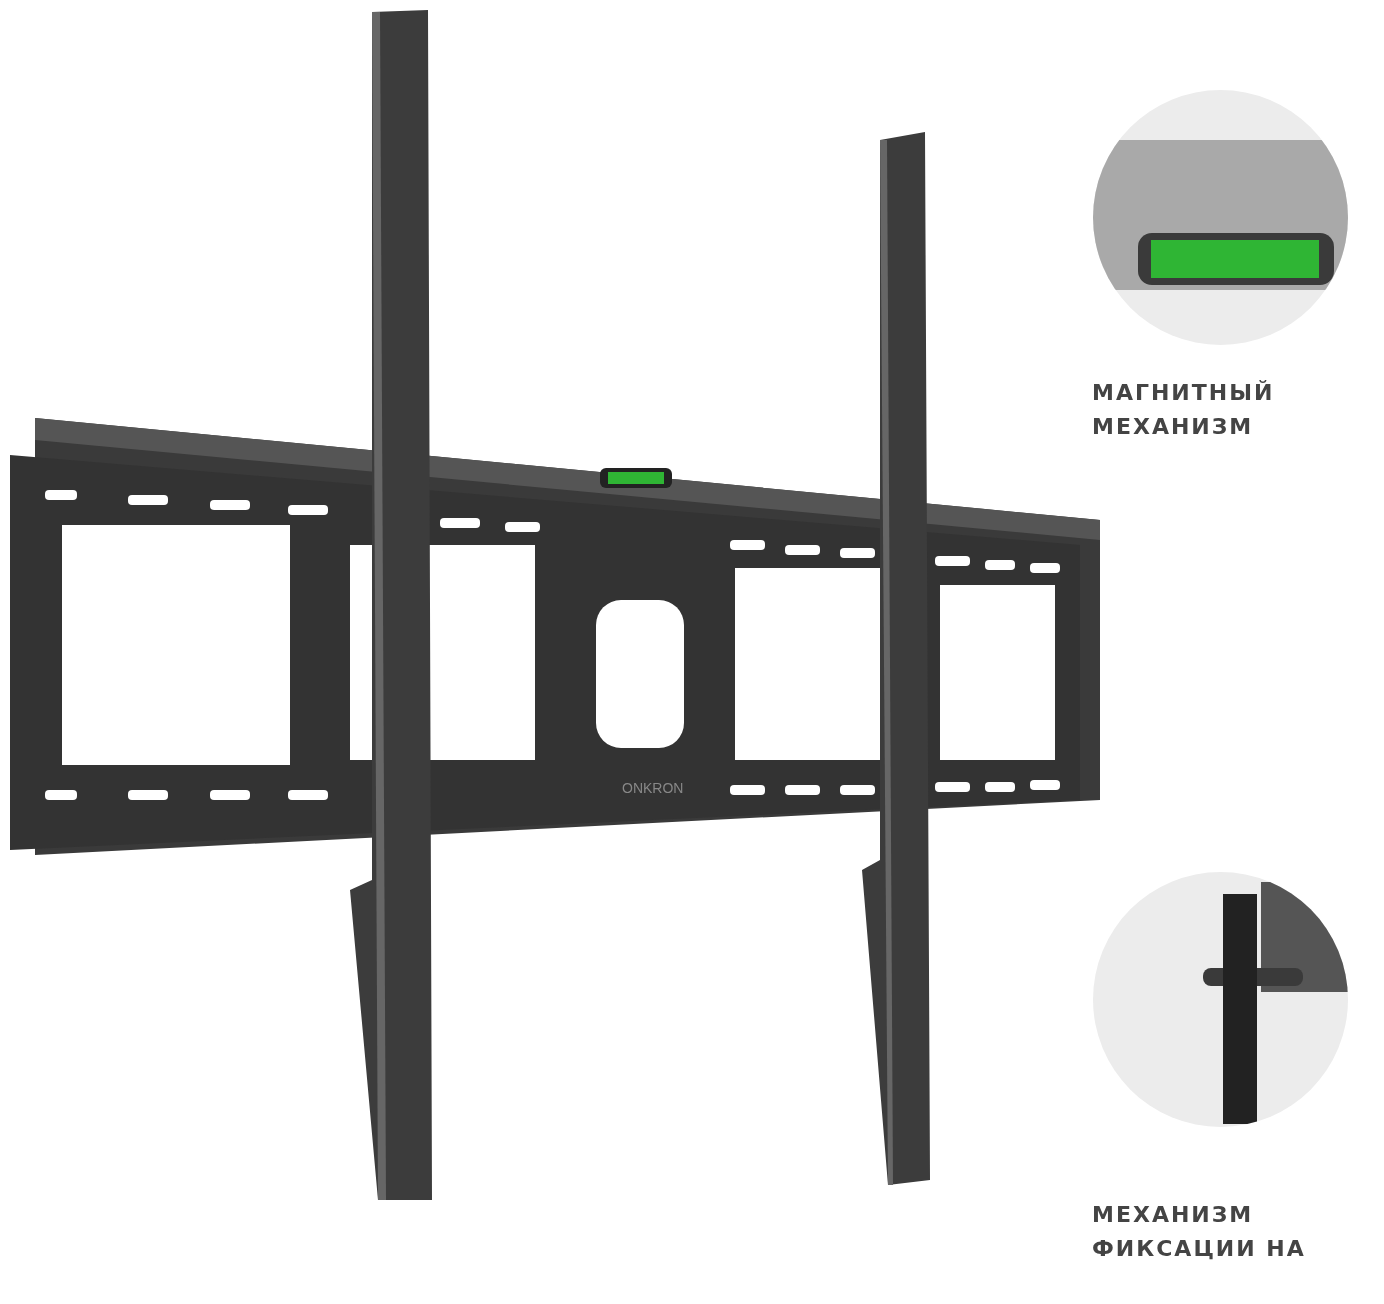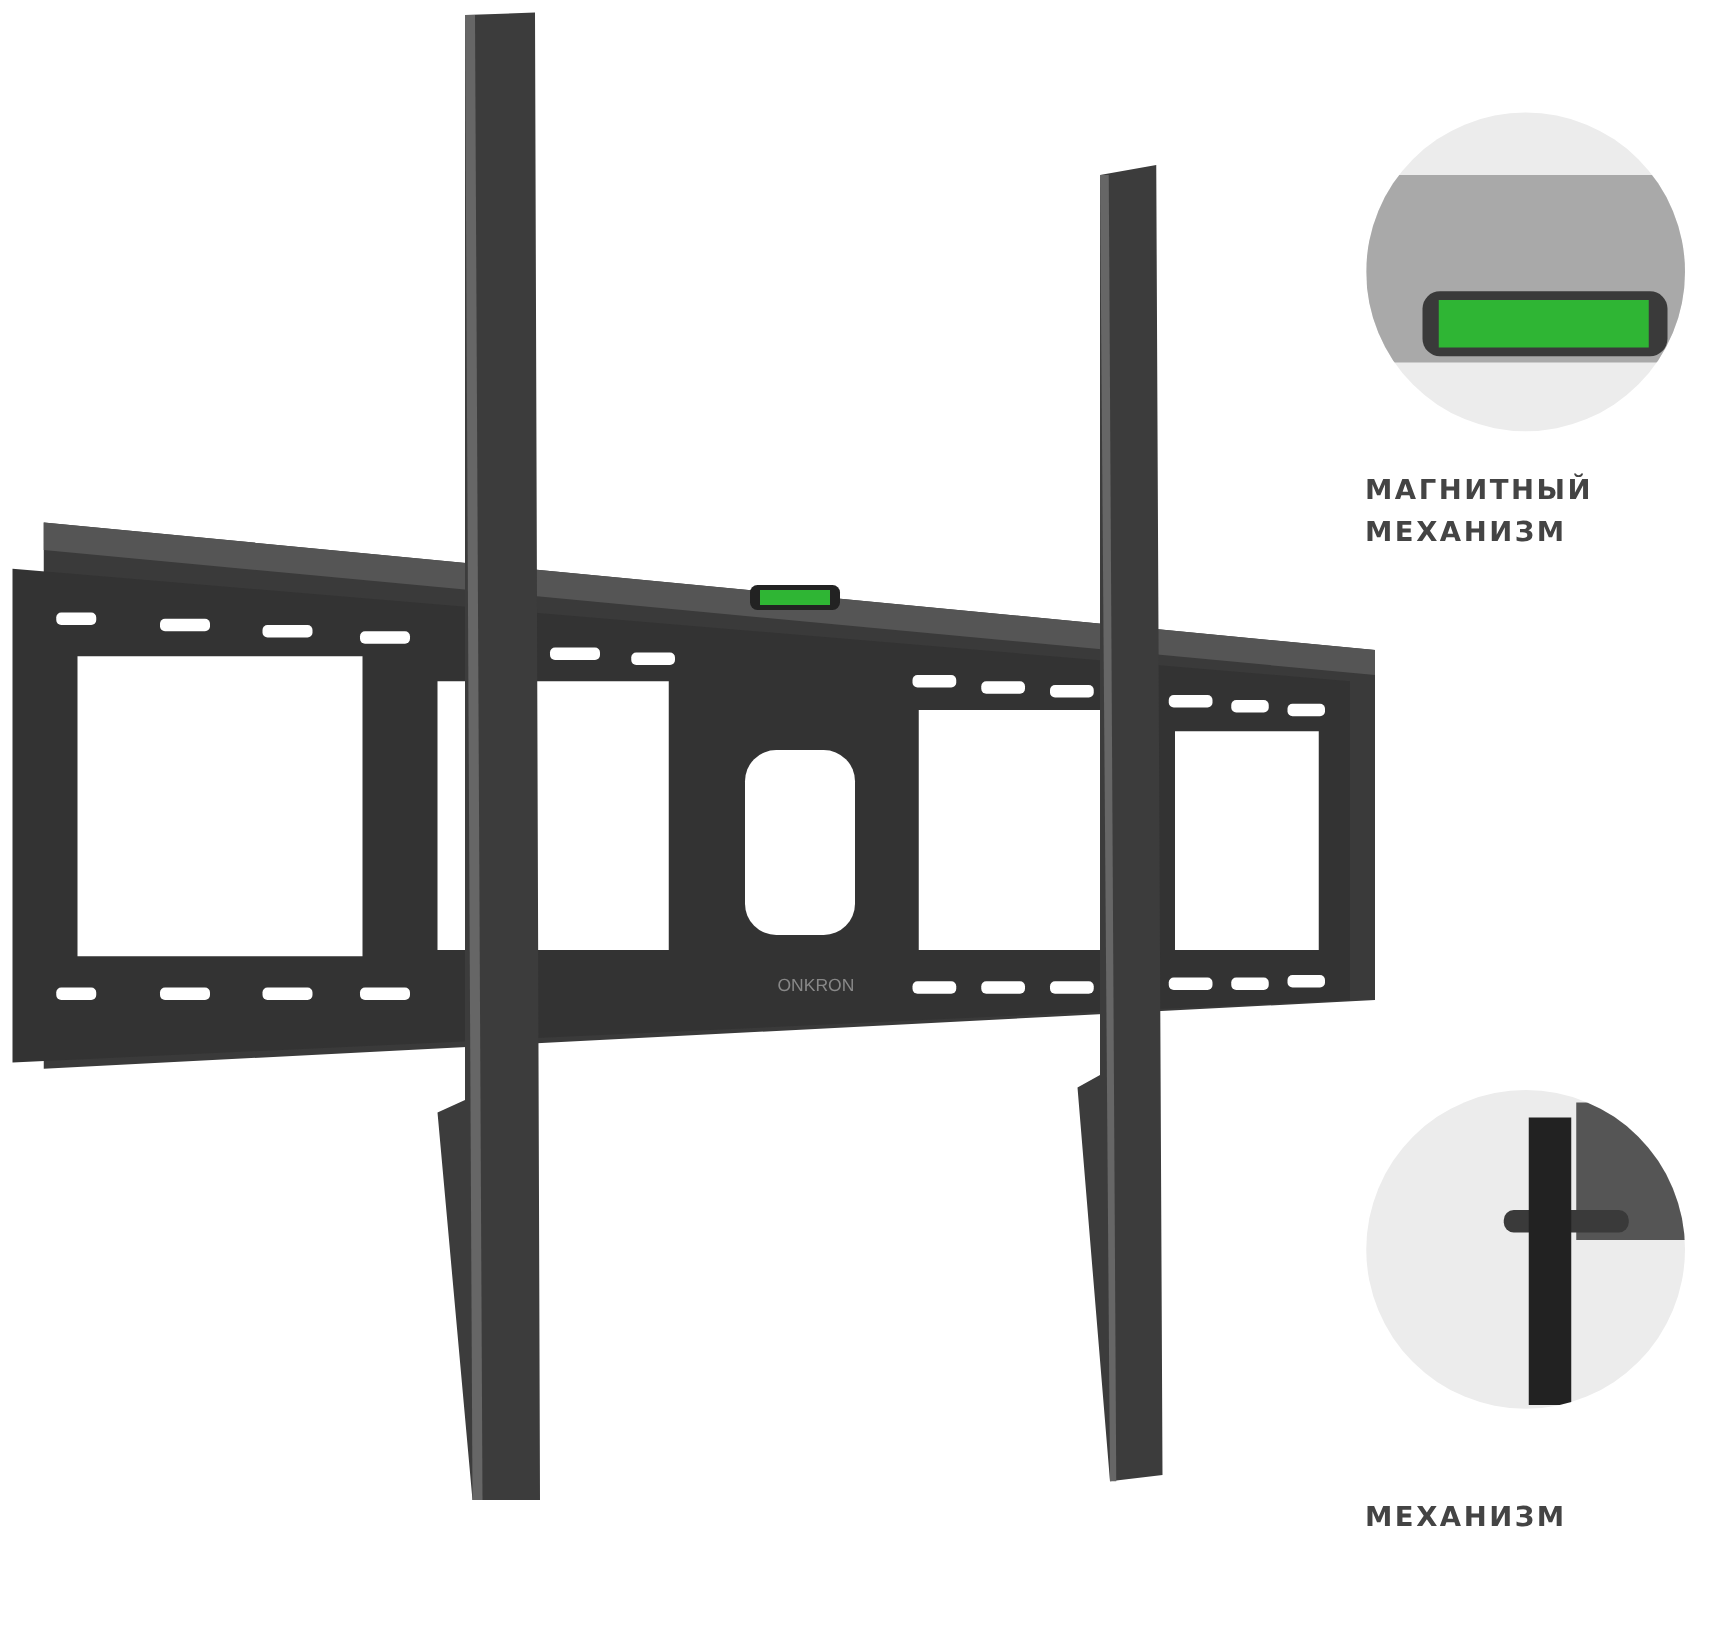--- a/index.html
+++ b/index.html
@@ -75,14 +75,15 @@
     <div>МЕХАНИЗМ</div>
   </div>
 
   <div class="circle" style="left:1093px;top:872px;width:255px;height:255px;">
     <div style="position:absolute;left:168px;top:10px;width:100px;height:110px;background:#555;"></div>
     <div style="position:absolute;left:110px;top:96px;width:100px;height:18px;border-radius:8px;background:#3a3a3a;"></div>
     <div style="position:absolute;left:130px;top:22px;width:34px;height:230px;background:#222;"></div>
   </div>
   <div class="caption" style="left:1092px;top:1198px;">
     <div>МЕХАНИЗМ</div>
+    <div>ФИКСАЦИИ НА</div>
   </div>
 </div>
 
 </body></html>

